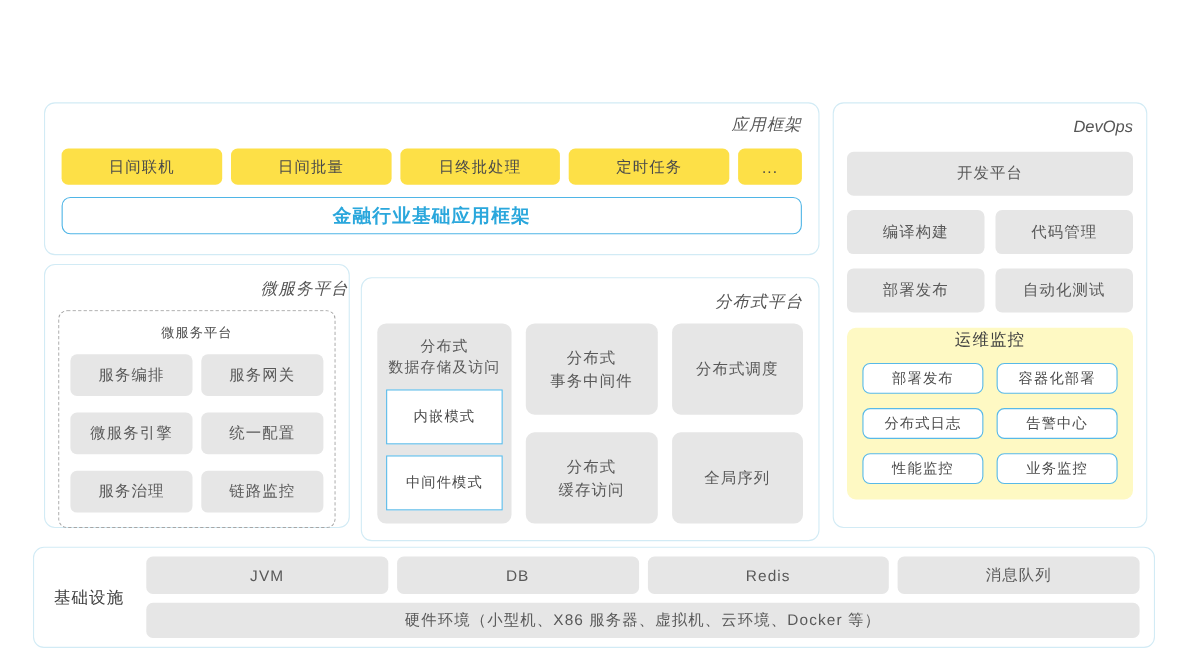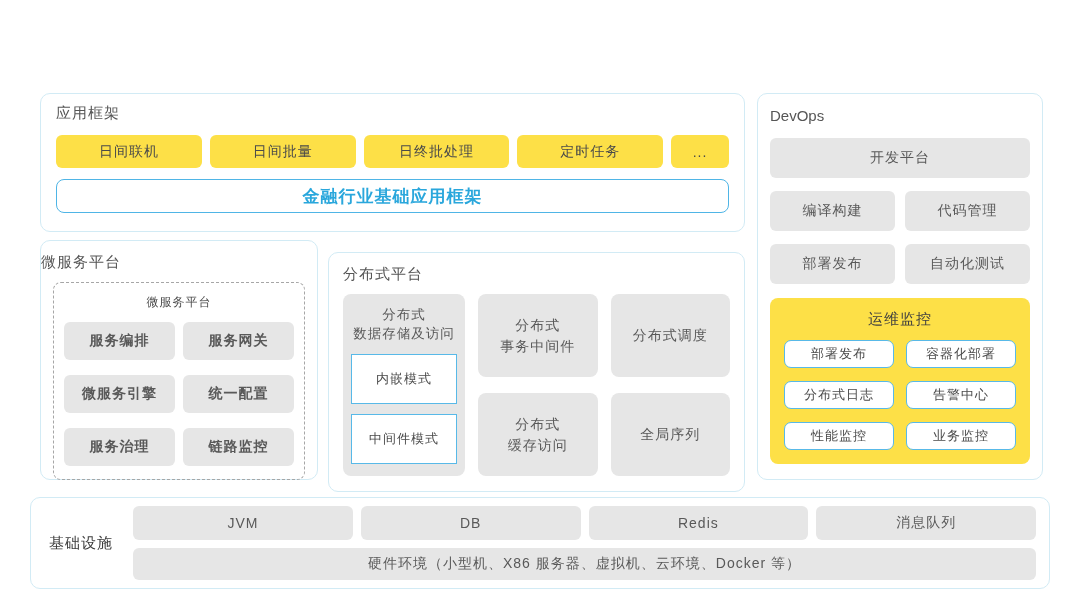--- a/index.html
+++ b/index.html
@@ -10,24 +10,25 @@
   }
   .page { position: relative; width: 1080px; height: 602px; background: #fff; }
 
   .sec {
     position: absolute;
     background: #fff;
     border: 1px solid #d2ebf5;
     border-radius: 10px;
   }
   .sec-title {
-    text-align: left;
+    text-align: right;
     font-size: 15px;
     color: #565656;
     letter-spacing: 1px;
+    font-style: italic;
   }
   .gbox {
     background: #e6e6e6;
     border-radius: 6px;
     display: flex; align-items: center; justify-content: center;
     font-size: 14px; color: #595959;
     letter-spacing: 1px;
     text-align: center;
   }
   .bbox {
@@ -73,40 +74,40 @@
   }
 
   
   .devops-sec { left: 757px; top: 93px; width: 286px; height: 387px; padding: 0 12px; }
   .devops-sec .sec-title { margin-top: 13px; letter-spacing: 0; }
   .devops-wide { margin-top: 14px; height: 40px; }
   .devops-grid { margin-top: 13px; display: grid; grid-template-columns: 1fr 1fr; gap: 10px; }
   .devops-grid .gbox { height: 40px; }
   .monitor {
     margin-top: 14px;
-    background: #fde047;
-    border-radius: 8px;
-    padding: 12px 14px 14px;
+    background: #fef9c3;
+    border-radius: 8px;
+    padding: 2px 14px 14px;
   }
   .monitor-title { text-align: center; font-size: 15px; color: #404040; letter-spacing: 1px; margin-bottom: 11px; }
   .monitor-grid { display: grid; grid-template-columns: 1fr 1fr; column-gap: 12px; row-gap: 13px; }
   .monitor-grid .wbox { height: 28px; }
 
   
   .ms-sec { left: 40px; top: 240px; width: 278px; height: 240px; }
   .ms-sec .sec-title { margin-top: 12px; }
   .ms-dashed {
     margin: 10px 12px 0;
     border: 1px dashed #a6a6a6;
     border-radius: 8px;
     padding: 8px 10px 13px;
   }
   .ms-inner-title { text-align: center; font-size: 12px; color: #4a4a4a; letter-spacing: 1px; margin: 3px 0 11px; }
   .ms-grid { display: grid; grid-template-columns: 1fr 1fr; column-gap: 8px; row-gap: 15px; }
-  .ms-grid .gbox { height: 38px; font-weight: bold; }
+  .ms-grid .gbox { height: 38px; }
 
   
   .dist-sec { left: 328px; top: 252px; width: 417px; height: 240px; padding: 0 14px; }
   .dist-sec .sec-title { margin-top: 12px; }
   .dist-body { display: flex; gap: 13px; margin-top: 10px; height: 182px; }
   .dist-storage {
     flex: 0 0 122px;
     background: #e6e6e6;
     border-radius: 8px;
     padding: 12px 8px 10px;

